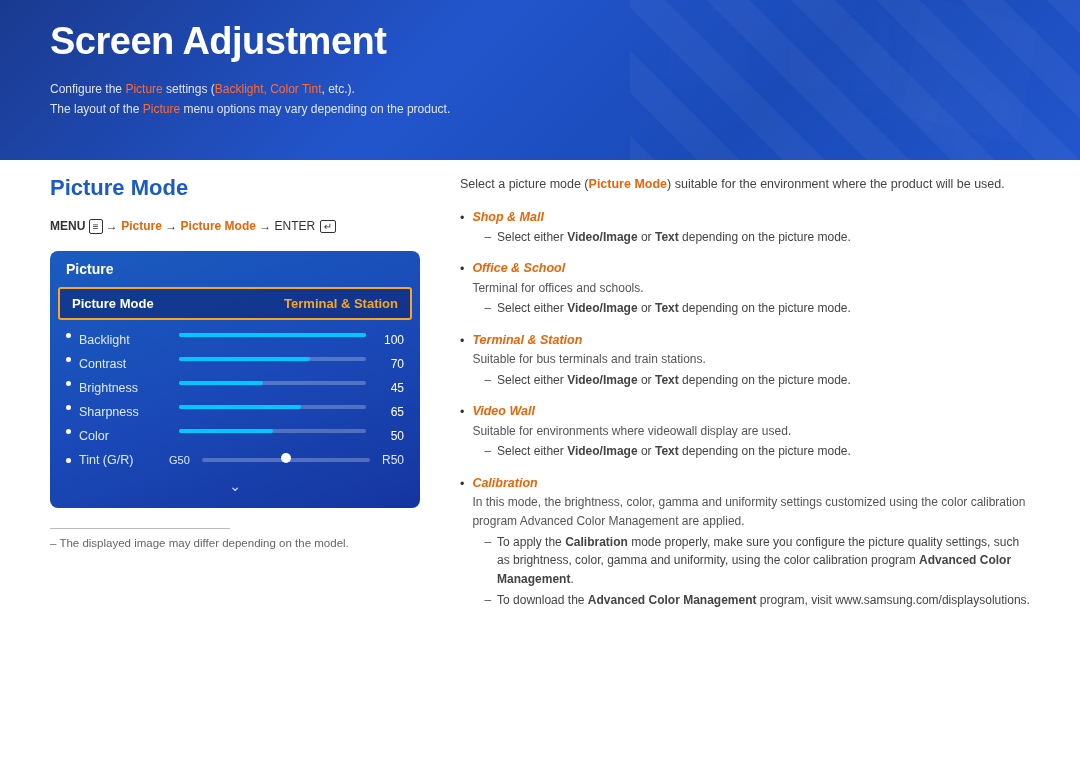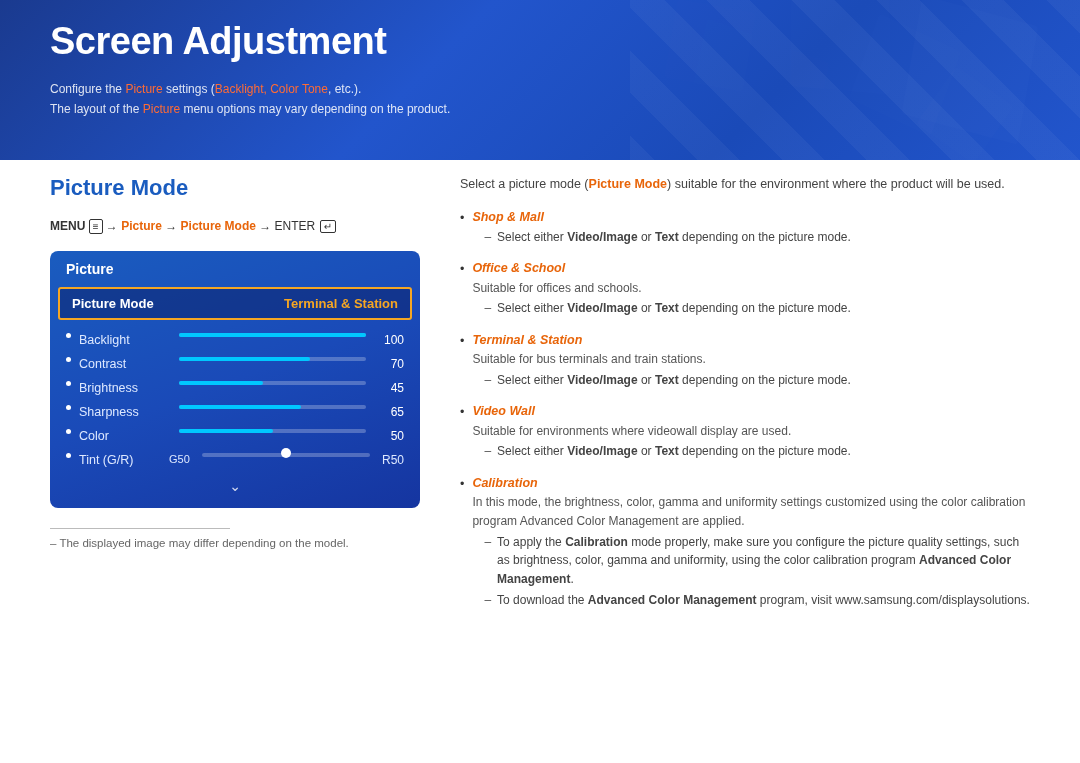--- a/index.html
+++ b/index.html
@@ -176,20 +176,21 @@
       font-size: 12px;
       color: #fff;
       width: 28px;
       text-align: right;
       flex-shrink: 0;
     }
 
     
     .tint-row {
       display: flex;
+      align-items: center;
       padding: 5px 16px;
       color: #fff;
     }
     .tint-label-left { font-size: 11px; color: #dde8ff; margin-right: 6px; }
     .tint-track {
       flex: 1;
       height: 4px;
       background: rgba(255,255,255,0.25);
       border-radius: 2px;
       position: relative;
@@ -286,21 +287,21 @@
   <div class="hex-shapes">
     <div class="shape" style="width:120px;height:120px;right:20px;top:10px;opacity:0.3;transform:rotate(15deg) skew(5deg);"></div>
     <div class="shape" style="width:90px;height:90px;right:100px;top:30px;opacity:0.2;transform:rotate(25deg) skew(5deg);"></div>
     <div class="shape" style="width:100px;height:100px;right:160px;top:-10px;opacity:0.15;transform:rotate(5deg) skew(5deg);"></div>
     <div class="shape" style="width:70px;height:70px;right:50px;top:80px;opacity:0.2;transform:rotate(35deg);"></div>
     <div class="shape" style="width:130px;height:130px;right:230px;top:40px;opacity:0.1;transform:rotate(20deg) skew(8deg);"></div>
     <div class="shape" style="width:80px;height:80px;right:300px;top:5px;opacity:0.12;transform:rotate(10deg);"></div>
   </div>
   <h1 class="header-title">Screen Adjustment</h1>
   <div class="header-subtitle">
-    <span>Configure the </span><span class="highlight-orange">Picture</span><span> settings (</span><span class="highlight-orange">Backlight, Color Tone</span><span>, etc.).</span>
+    <span>Configure the </span><span class="highlight-orange">Picture</span><span> settings (</span><span class="highlight-orange">Backlight, Color Tint</span><span>, etc.).</span>
   </div>
   <div class="header-subtitle">
     <span>The layout of the </span><span class="highlight-orange">Picture</span><span> menu options may vary depending on the product.</span>
   </div>
 </div>
 
 <div class="main-content">
 
   <div class="left-col">
     <h2 class="section-title">Picture Mode</h2>
@@ -406,21 +407,21 @@
           </div>
         </div>
       </div>
     </div>
 
     <div class="bullet-section">
       <div class="bullet-item">
         <span class="bullet-dot">•</span>
         <div class="bullet-content">
           <div class="bullet-title">Office &amp; School</div>
-          <div class="bullet-desc">Suitable for offices and schools.</div>
+          <div class="bullet-desc">Terminal for offices and schools.</div>
           <div class="sub-bullet">
             <span class="sub-dash">–</span>
             <span class="sub-text">Select either <span class="bold">Video/Image</span> or <span class="bold">Text</span> depending on the picture mode.</span>
           </div>
         </div>
       </div>
     </div>
 
     <div class="bullet-section">
       <div class="bullet-item">

